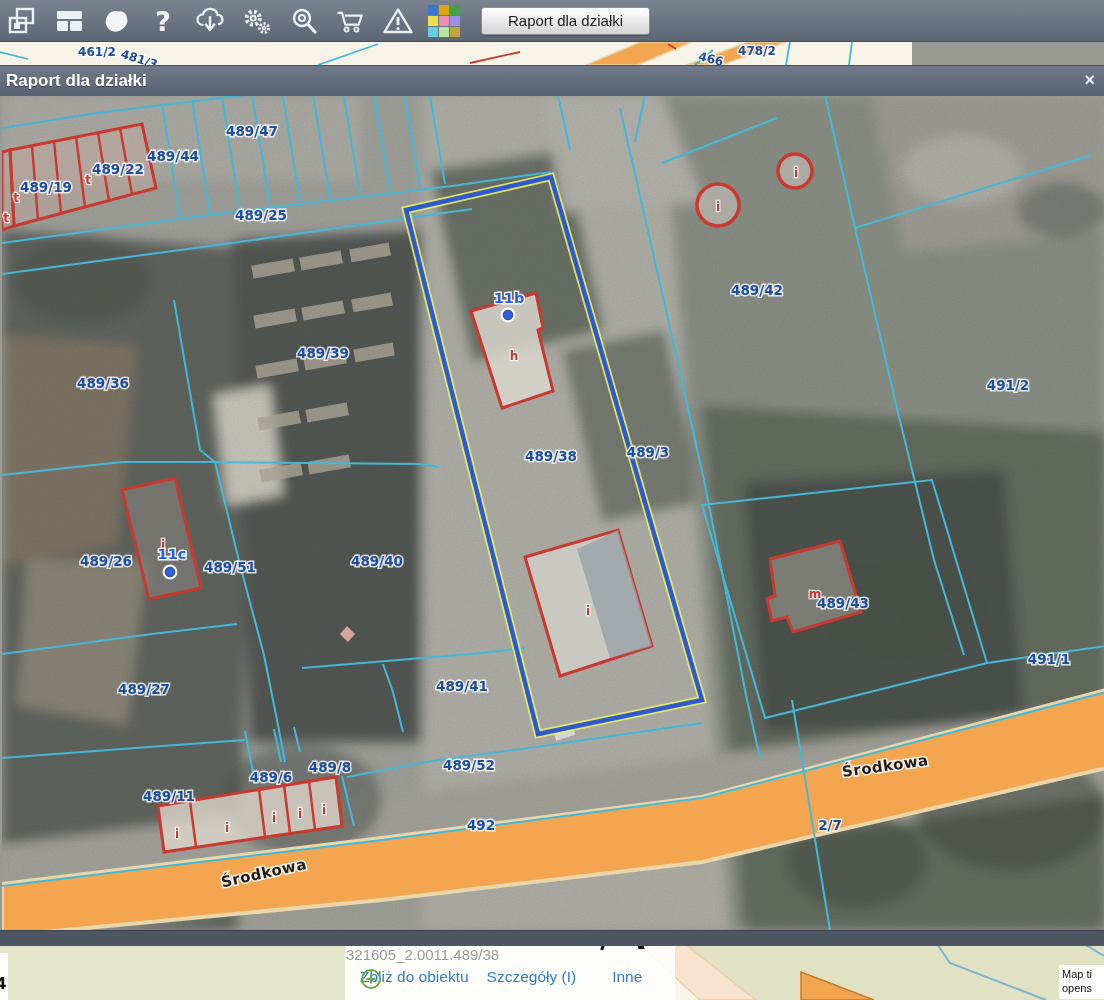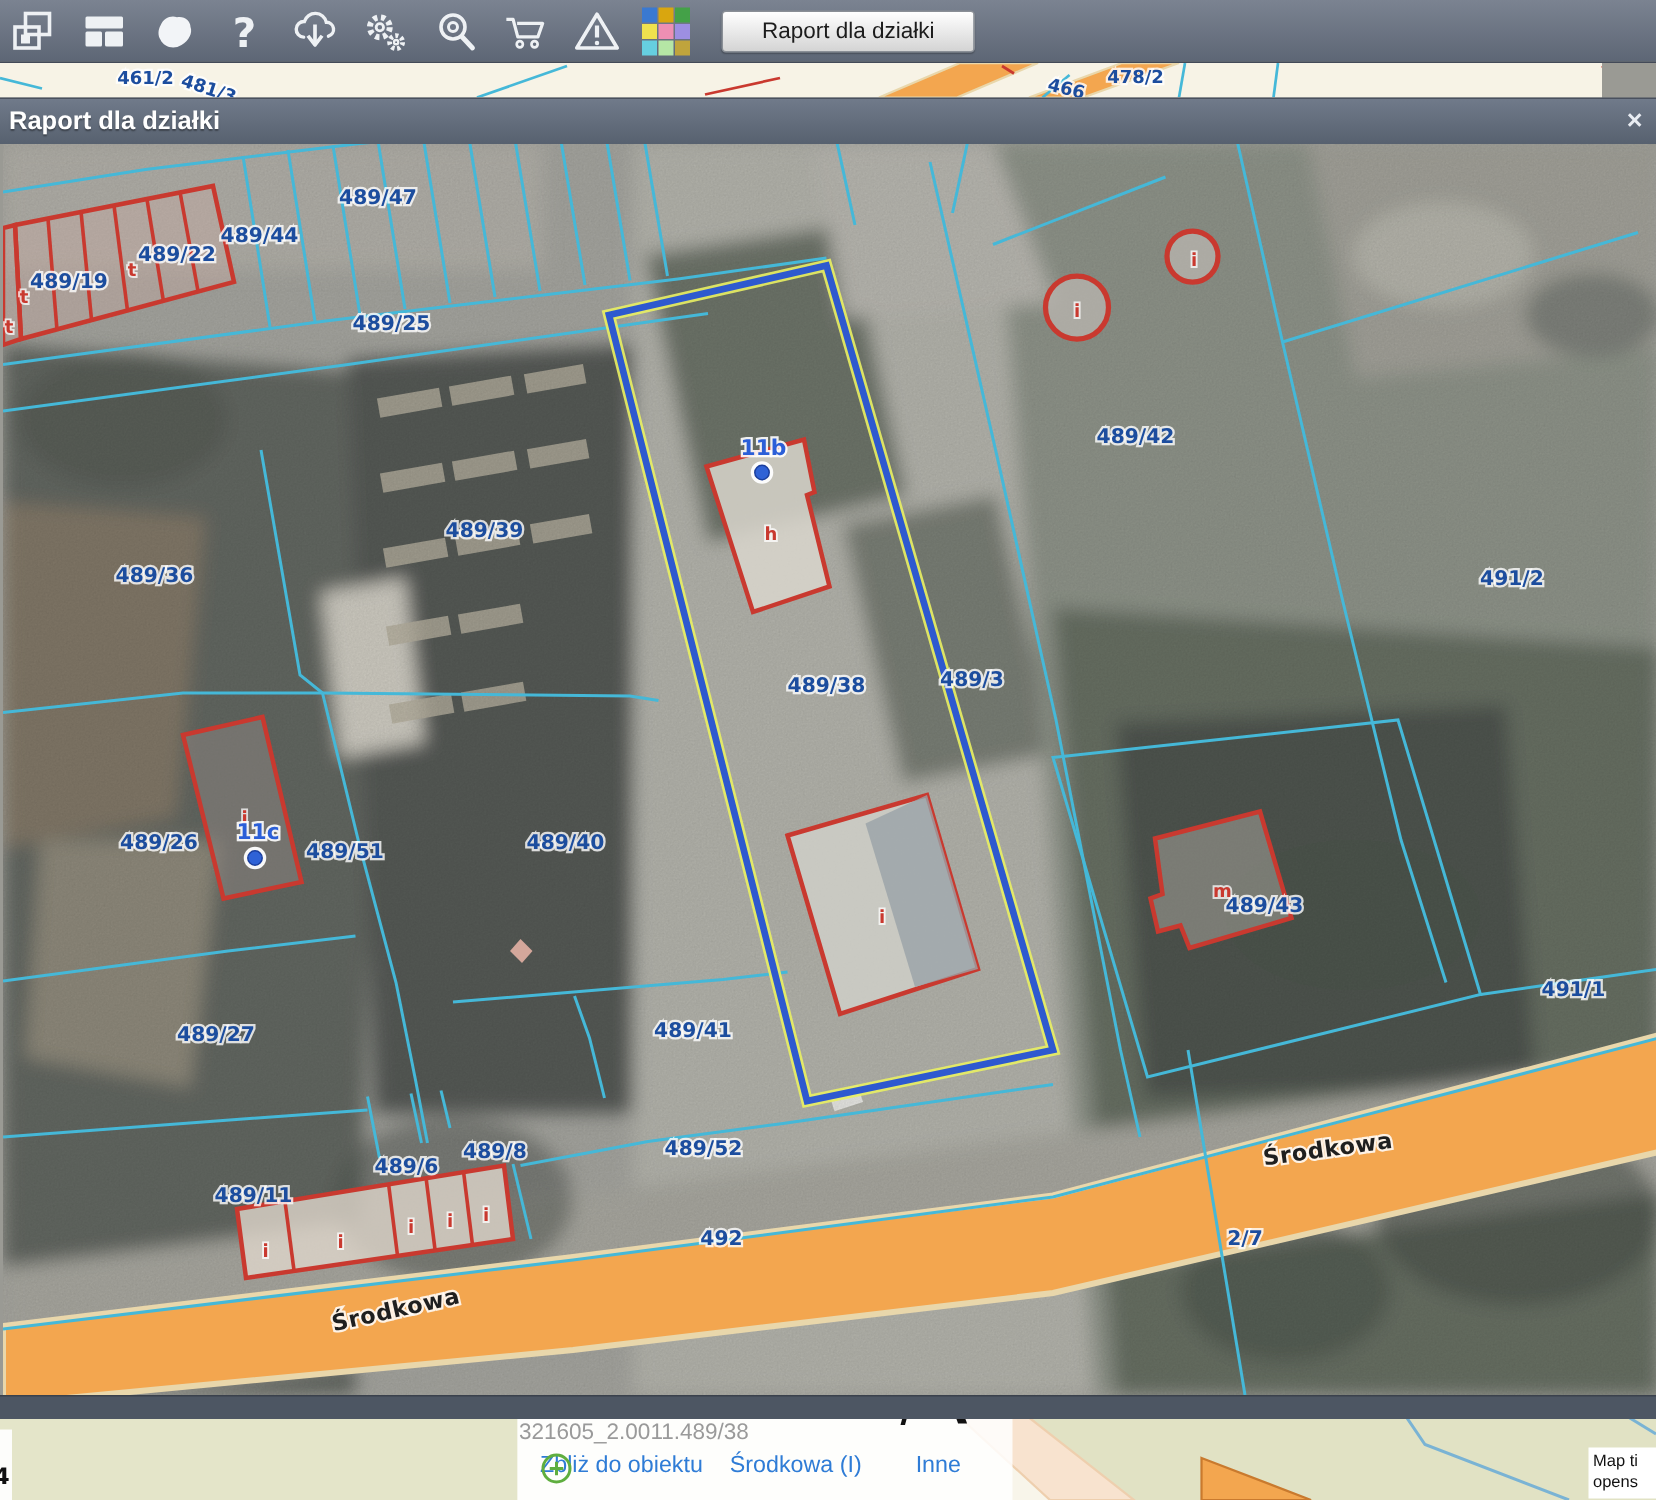--- a/index.html
+++ b/index.html
@@ -13,21 +13,21 @@
     padding-left:5px;box-sizing:border-box;z-index:30;}
   .tbicon{width:34px;height:34px;display:flex;align-items:center;justify-content:center;cursor:pointer;}
   .tbicon svg{display:block;}
   .palette{display:grid;grid-template-columns:repeat(3,10px);grid-template-rows:repeat(3,10px);gap:1px;cursor:pointer;}
   .palette div{width:10px;height:10px;}
   .report-btn{margin-left:8px;height:28px;padding:0 26px;font:15px "Liberation Sans",sans-serif;
     color:#1c1c1c;background:linear-gradient(#ffffff,#d4d4d4);
     border:1px solid #8a8f96;border-radius:3px;cursor:pointer;box-shadow:0 1px 1px rgba(0,0,0,.25);}
 
   
-  .strip-top{position:absolute;left:0;top:42px;width:1068px;height:23px;background:#f7f3e6;overflow:hidden;}
+  .strip-top{position:absolute;left:0;top:42px;width:912px;height:23px;background:#f7f3e6;overflow:hidden;}
   .strip-top svg{display:block;}
 
   
   .panel-header{position:absolute;left:0;top:65px;width:1104px;height:30px;
     background:linear-gradient(#707a8a,#57616f);border-top:1px solid #49505e;
     display:flex;align-items:center;z-index:25;}
   .panel-title{color:#ffffff;font-weight:bold;font-size:17px;padding-left:6px;text-shadow:0 1px 1px rgba(0,0,0,.35);}
   .panel-close{position:absolute;right:5px;top:4px;color:#e9edf3;font-size:18px;font-weight:bold;
     cursor:pointer;line-height:20px;padding:0 4px;}
 
@@ -381,21 +381,21 @@
       </g>
     </svg>
     <div class="bb-left"></div>
     <div class="bb-white-edge"></div>
     <div class="bb-corner">4</div>
 
     <div class="popup"></div>
     <div class="popup-id">321605_2.0011.489/38</div>
     <div class="popup-links">
       <a>Zbliż do obiektu</a>
-      <a>Środkowa (I)</a>
+      <a>Szczegóły (I)</a>
       <span class="plus-icon">
         <svg width="22" height="22" viewBox="0 0 22 22">
           <circle cx="11" cy="11" r="9" fill="none" stroke="#5fae3f" stroke-width="2"></circle>
           <line x1="11" y1="6.5" x2="11" y2="15.5" stroke="#5fae3f" stroke-width="2"></line>
           <line x1="6.5" y1="11" x2="15.5" y2="11" stroke="#5fae3f" stroke-width="2"></line>
         </svg>
       </span>
       <a>Inne</a>
     </div>
 

